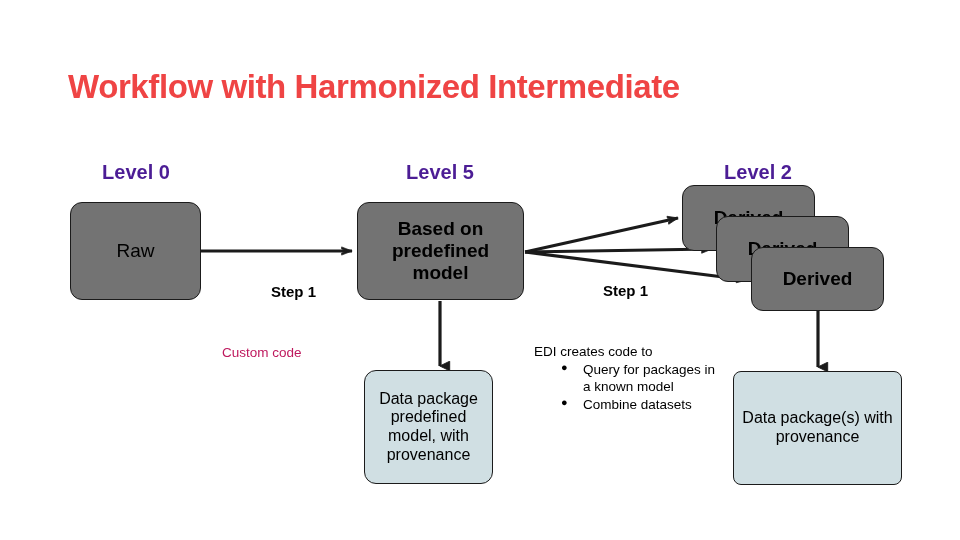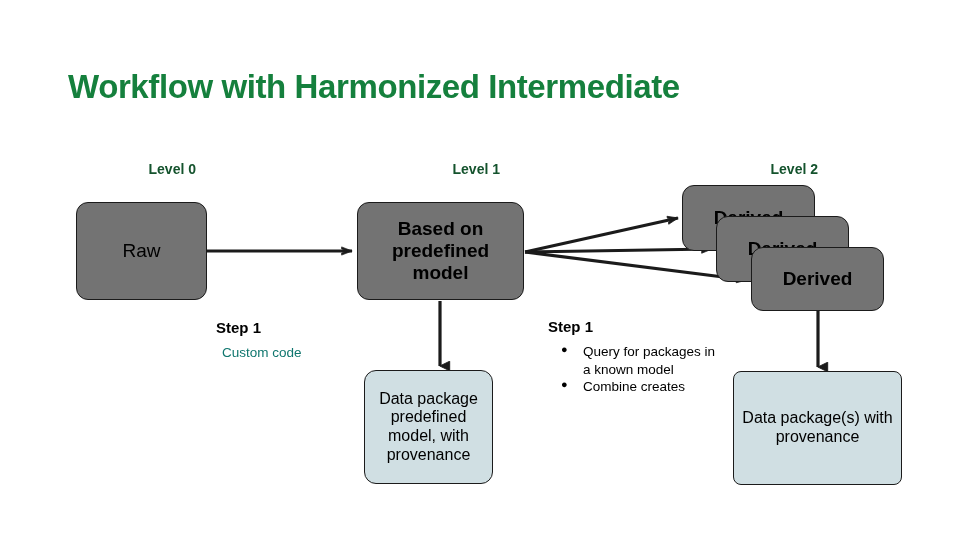--- a/index.html
+++ b/index.html
@@ -22,46 +22,45 @@
     height: 540px;
   }
   .slide-title {
     position: absolute;
     left: 68px;
     top: 68px;
     width: 820px;
     font-size: 33px;
     font-weight: bold;
     letter-spacing: -0.4px;
-    color: #15803d;
+    color: #ef4444;
     line-height: 1.15;
     white-space: nowrap;
   }
   .level-label {
     position: absolute;
-    font-size: 14px;
+    font-size: 20px;
     font-weight: bold;
-    color: #14532d;
-    text-align: right;
+    color: #4c1d95;
+    text-align: center;
     white-space: nowrap;
   }
   .step-label {
     position: absolute;
     font-size: 15px;
     font-weight: bold;
     color: #000000;
-    text-align: left;
+    text-align: right;
     white-space: nowrap;
-    margin-top: 36px;
   }
   .note-text {
     position: absolute;
     font-size: 13.5px;
     font-weight: normal;
-    color: #0f766e;
+    color: #be185d;
     line-height: 1.28;
   }
   .node {
     position: absolute;
     box-sizing: border-box;
     border: 1.6px solid #1b1b1b;
     border-radius: 12px;
     display: flex;
     align-items: center;
     justify-content: center;
@@ -74,21 +73,21 @@
   .node.blue {
     background: #d0dfe3;
   }
   .node .node-text {
     display: block;
     padding: 0 6px;
   }
   .node.bold .node-text {
     font-weight: bold;
   }
-  .n-raw       { left: 70px;  top: 202px; width: 131px; height: 98px; font-size: 19px; margin-left: 6px; }
+  .n-raw       { left: 70px;  top: 202px; width: 131px; height: 98px; font-size: 19px; }
   .n-mid       { left: 357px; top: 202px; width: 167px; height: 98px; font-size: 19px; }
   .n-der1      { left: 682px; top: 185px; width: 133px; height: 66px; font-size: 19px; z-index: 3; }
   .n-der2      { left: 716px; top: 216px; width: 133px; height: 66px; font-size: 19px; z-index: 4; }
   .n-der3      { left: 751px; top: 247px; width: 133px; height: 64px; font-size: 19px; z-index: 5; }
   .n-pkg-mid   { left: 364px; top: 370px; width: 129px; height: 114px; font-size: 16px; }
   .n-pkg-right { left: 733px; top: 371px; width: 169px; height: 114px; font-size: 16px; border-radius: 8px; }
 
   .bullet-list {
     position: absolute;
     left: 534px;
@@ -136,21 +135,21 @@
   <line x1="525" y1="252" x2="747" y2="280" stroke="#1b1b1b" stroke-width="3.2" marker-end="url(#arrowOpen)"></line>
 
   <line x1="440" y1="301" x2="440" y2="366" stroke="#1b1b1b" stroke-width="3.2" marker-end="url(#arrowDown)"></line>
 
   <line x1="818" y1="311" x2="818" y2="367" stroke="#1b1b1b" stroke-width="3.2" marker-end="url(#arrowDown)"></line>
 </svg>
 
 <div class="slide-title">Workflow with Harmonized Intermediate</div>
 
 <div class="level-label" style="left:76px; top:161px; width:120px;">Level 0</div>
-<div class="level-label" style="left:380px; top:161px; width:120px;">Level 1</div>
+<div class="level-label" style="left:380px; top:161px; width:120px;">Level 5</div>
 <div class="level-label" style="left:698px; top:161px; width:120px;">Level 2</div>
 
 <div class="node pink n-raw">
   <span class="node-text">Raw</span>
 </div>
 
 <div class="node pink bold n-mid">
   <span class="node-text">Based on predefined model</span>
 </div>
 
@@ -171,17 +170,18 @@
 <div class="node blue n-pkg-right">
   <span class="node-text">Data package(s) with provenance</span>
 </div>
 
 <div class="step-label" style="left:216px; top:283px; width:100px;">Step 1</div>
 <div class="note-text" style="left:222px; top:344px; width:160px;">Custom code</div>
 
 <div class="step-label" style="left:548px; top:282px; width:100px;">Step 1</div>
 
 <div class="bullet-list">
+  <span class="lead">EDI creates code to</span>
   <ul>
     <li>Query for packages in a known model</li>
-    <li>Combine creates</li>
+    <li>Combine datasets</li>
   </ul>
 </div>
 
 </body></html>

